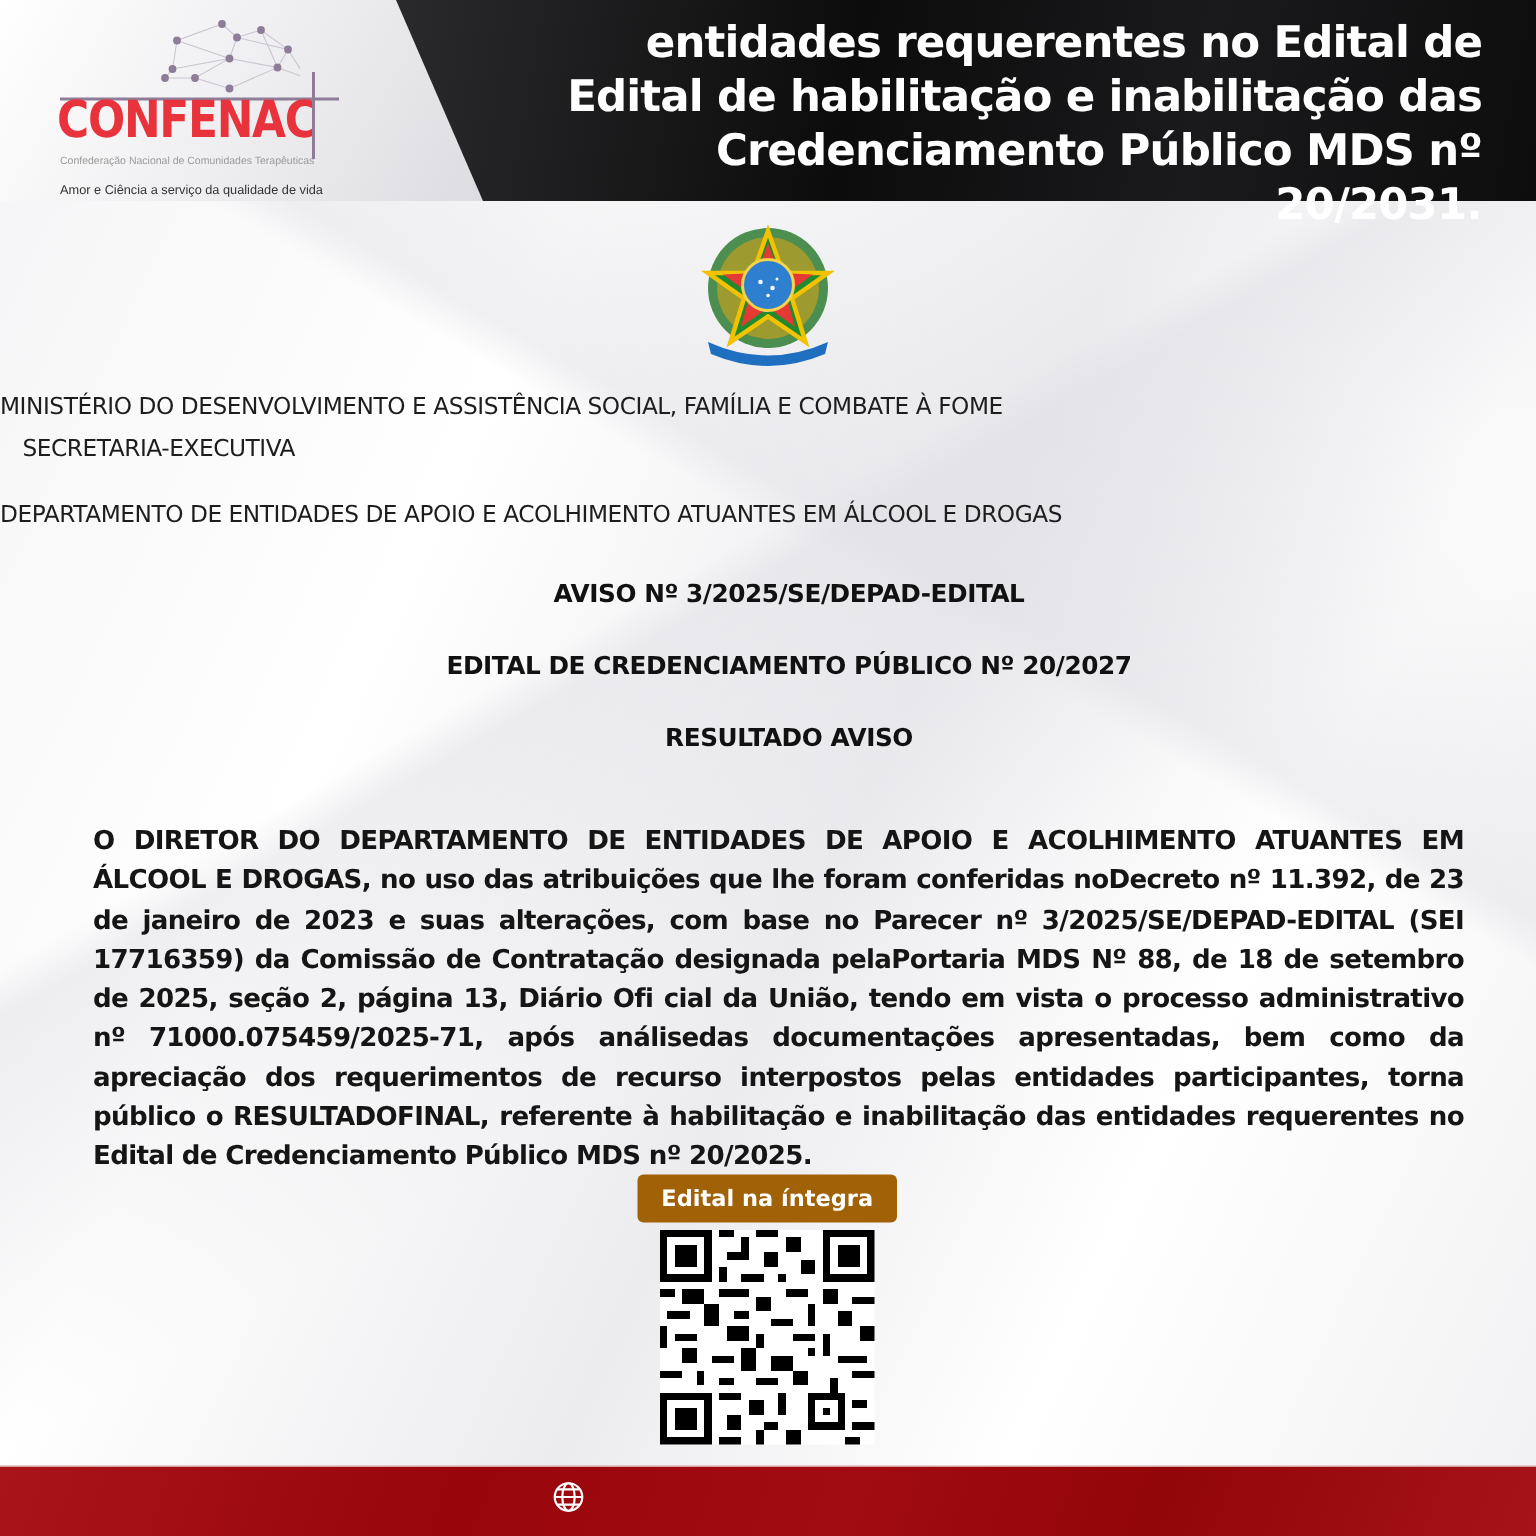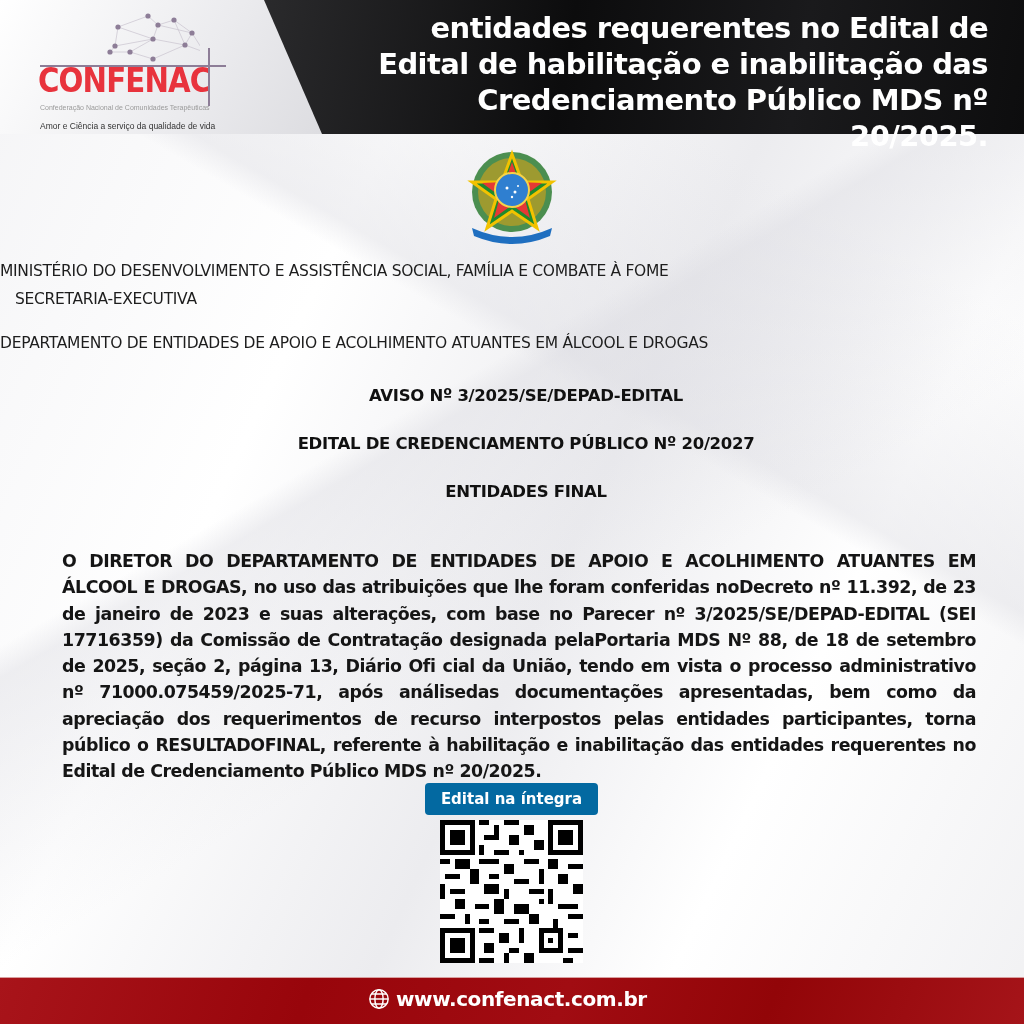--- a/index.html
+++ b/index.html
@@ -58,21 +58,21 @@
     font-weight: bold; font-size: 16.5px; color: #111;
     font-family: "DejaVu Sans", sans-serif; letter-spacing: -0.3px; padding-left: 28px;
   }
   .body-text {
     position: absolute; left: 62px; top: 548px; width: 914px;
     text-align: justify; font-weight: bold; font-size: 17.4px; line-height: 26.3px;
     color: #151515; font-family: "DejaVu Sans", sans-serif; letter-spacing: -0.45px;
   }
   .qr-label {
     position: absolute; left: 425px; top: 783px; width: 173px; height: 32px;
-    background: #0369a1; color: #fff; border-radius: 4px;
+    background: #a16207; color: #fff; border-radius: 4px;
     font-size: 15px; font-weight: bold; text-align: center; line-height: 32px;
     font-family: "DejaVu Sans", sans-serif;
   }
   .qr { position: absolute; left: 440px; top: 820px; width: 143px; height: 143px; background: #fff; }
 
   .footer {
     position: absolute; left: 0; top: 977px; width: 1024px; height: 47px;
     background: linear-gradient(110deg, #a8141a 0%, #98050b 30%, #a10c12 55%, #920508 75%, #a51419 100%);
     border-top: 1px solid #d8a0a0;
   }
@@ -112,21 +112,21 @@
     <div class="logo-rule"></div>
     <div class="logo-word">CONFENAC</div>
     <div class="logo-cross-v"></div>
     <div class="logo-sub1">Confederação Nacional de Comunidades Terapêuticas</div>
     <div class="logo-sub2">Amor e Ciência a serviço da qualidade de vida</div>
   </div>
   <div class="header-dark"></div>
   <h1 class="header-title">
     <div>entidades requerentes no Edital de</div>
     <div>Edital de habilitação e inabilitação das</div>
-    <div>Credenciamento Público MDS nº 20/2025.</div>
+    <div>Credenciamento Público MDS nº 20/2031.</div>
   </h1>
 </header>
 
 <svg class="emblem" viewBox="0 0 100 100">
   <circle cx="50" cy="46" r="40" fill="#2e7d32" opacity="0.85"></circle>
   <circle cx="50" cy="46" r="34" fill="#d4a21a" opacity="0.6"></circle>
   <polygon points="50,8 60,36 90,36 66,53 75,82 50,65 25,82 34,53 10,36 40,36" fill="#1f8a2e" stroke="#f2c200" stroke-width="3"></polygon>
   <polygon points="50,16 57,36 80,37 62,50 68,72 50,59 32,72 38,50 20,37 43,36" fill="#e53935"></polygon>
   <circle cx="50" cy="44" r="17" fill="#2f7fd0" stroke="#f5d34a" stroke-width="2"></circle>
   <g fill="#fff">
@@ -137,21 +137,21 @@
     </g>
   <path d="M10 82 Q50 100 90 82 L88 90 Q50 106 12 90 Z" fill="#1f6fc0"></path>
 </svg>
 
 <div class="ministry" style="top:262px;">MINISTÉRIO DO DESENVOLVIMENTO E ASSISTÊNCIA SOCIAL, FAMÍLIA E COMBATE À FOME</div>
 <div class="ministry" style="top:290px;margin-left:15px;">SECRETARIA-EXECUTIVA</div>
 <div class="ministry" style="top:334px;">DEPARTAMENTO DE ENTIDADES DE APOIO E ACOLHIMENTO ATUANTES EM ÁLCOOL E DROGAS</div>
 
 <div class="notice" style="top:386px;">AVISO Nº 3/2025/SE/DEPAD-EDITAL</div>
 <div class="notice" style="top:434px;">EDITAL DE CREDENCIAMENTO PÚBLICO Nº 20/2027</div>
-<div class="notice" style="top:482px;">ENTIDADES FINAL</div>
+<div class="notice" style="top:482px;">RESULTADO AVISO</div>
 
 <p class="body-text">O DIRETOR DO DEPARTAMENTO DE ENTIDADES DE APOIO E ACOLHIMENTO ATUANTES EM ÁLCOOL E DROGAS, no uso das atribuições que lhe foram conferidas noDecreto nº 11.392, de 23 de janeiro de 2023 e suas alterações, com base no Parecer nº 3/2025/SE/DEPAD-EDITAL (SEI 17716359) da Comissão de Contratação designada pelaPortaria MDS Nº 88, de 18 de setembro de 2025, seção 2, página 13, Diário Ofi cial da União, tendo em vista o processo administrativo nº 71000.075459/2025-71, após análisedas documentações apresentadas, bem como da apreciação dos requerimentos de recurso interpostos pelas entidades participantes, torna público o RESULTADOFINAL, referente à habilitação e inabilitação das entidades requerentes no Edital de Credenciamento Público MDS nº 20/2025.</p>
 
 <div class="qr-label">Edital na íntegra</div>
 <svg class="qr" viewBox="0 0 29 29" shape-rendering="crispEdges">
   <g fill="#000">
     <rect x="0" y="0" width="7" height="7"></rect>
       <rect x="1" y="1" width="5" height="5" fill="#fff"></rect>
       <rect x="2" y="2" width="3" height="3"></rect>
     <rect x="22" y="0" width="7" height="7"></rect>
@@ -223,15 +223,14 @@
 <footer class="footer">
   <a class="footer-link">
     <svg width="22" height="22" viewBox="0 0 24 24">
       <g fill="none" stroke="#fff" stroke-width="1.6">
         <circle cx="12" cy="12" r="10"></circle>
           <ellipse cx="12" cy="12" rx="4.5" ry="10"></ellipse>
         <line x1="2" y1="12" x2="22" y2="12"></line>
           <path d="M4 6.5 H20 M4 17.5 H20"></path>
       </g>
     </svg>
-    <span>www.confenact.com.br</span>
   </a>
 </footer>
 
 </body></html>

